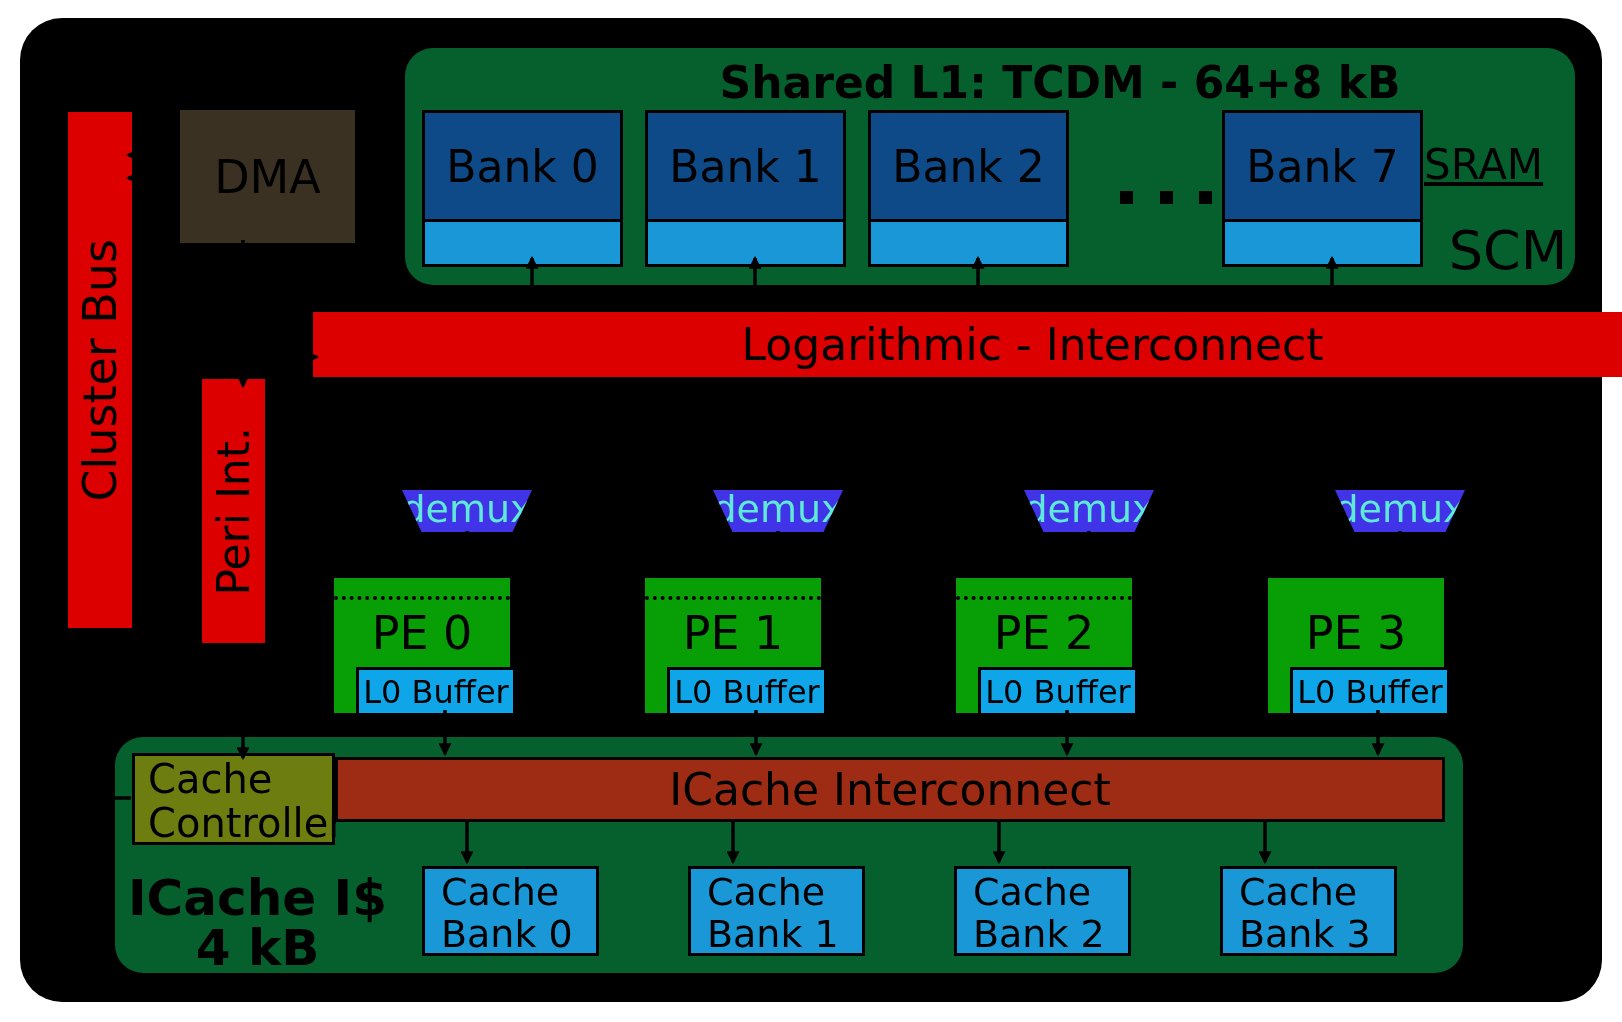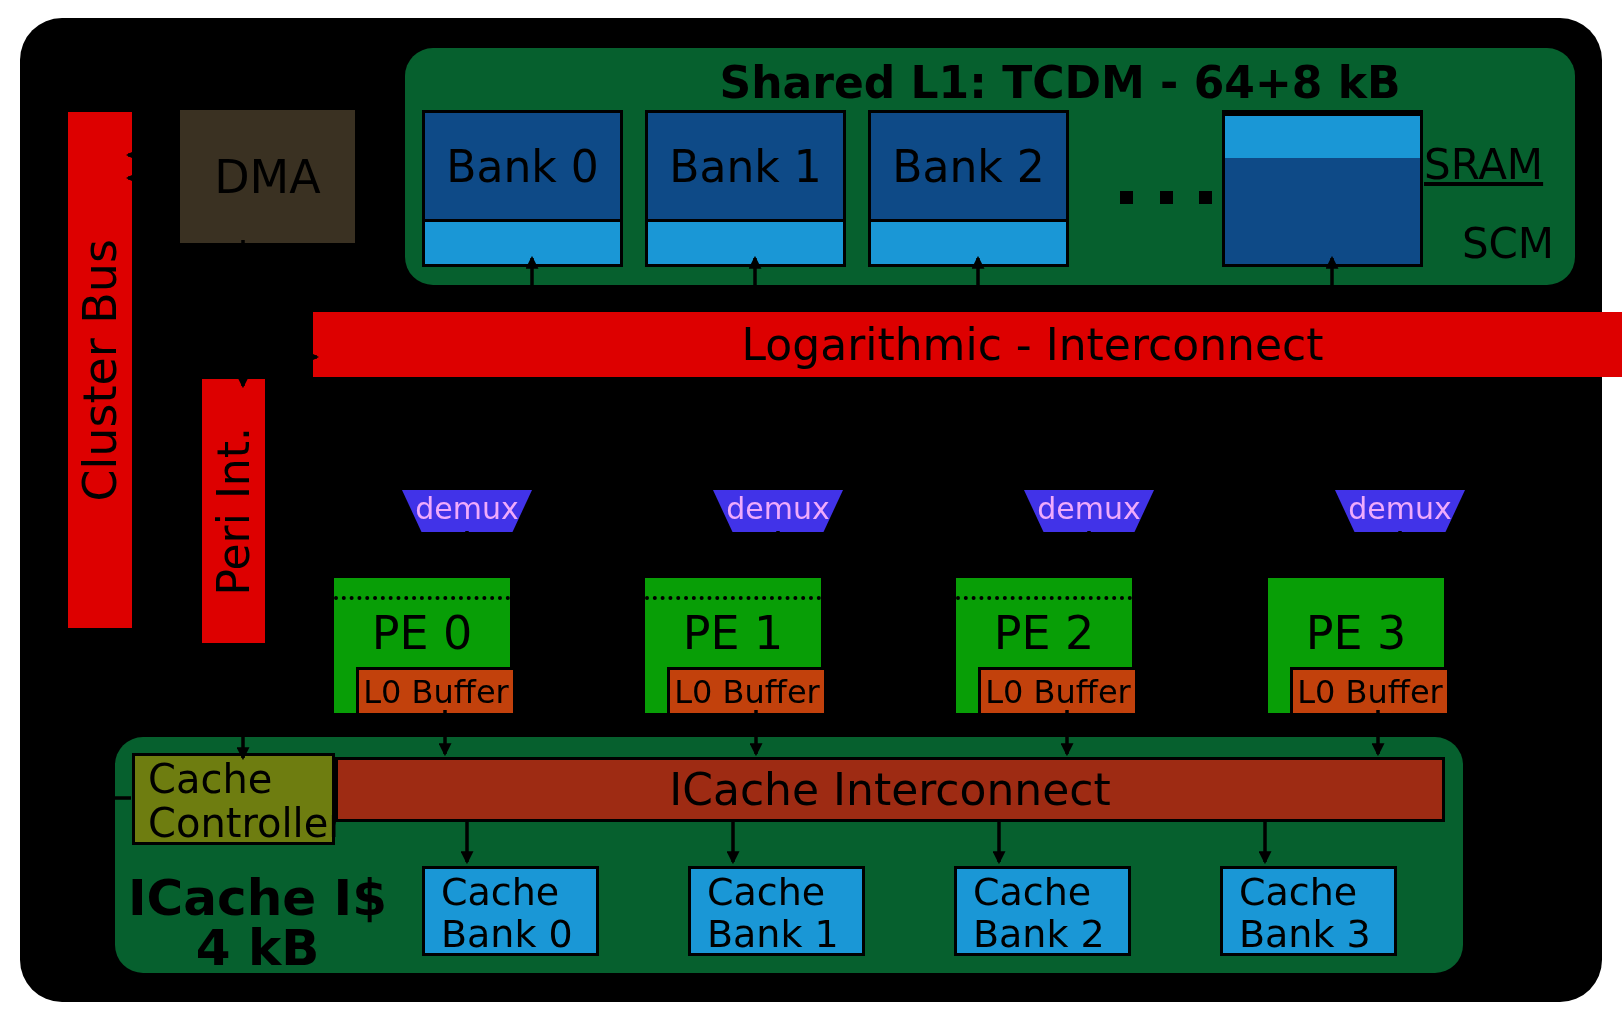--- a/index.html
+++ b/index.html
@@ -19,40 +19,40 @@
   
   #tcdm{left:405px;top:48px;width:1170px;height:237px;background:#06602e;border-radius:28px;}
   #tcdm-title{left:660px;top:57px;width:800px;text-align:center;font-size:44px;font-weight:bold;}
   .bank{top:110px;width:201px;height:157px;border:3px solid #000;background:#0e4a87;
         display:flex;flex-direction:column;}
   .bank-label{flex:1;display:flex;align-items:center;justify-content:center;font-size:44px;}
   .bank-scm{height:42px;background:#1a97d6;border-top:3px solid #000;}
   #dots{left:1120px;top:191px;width:92px;display:flex;justify-content:space-between;}
   .dot{width:13px;height:13px;background:#000;}
   #sram-label{left:1424px;top:140px;width:156px;font-size:42px;text-decoration:underline;}
-  #scm-label{left:1438px;top:219px;width:140px;font-size:42px;text-align:center;}
+  #scm-label{left:1438px;top:219px;width:140px;font-size:54px;text-align:center;}
 
   
   #logbar{left:313px;top:312px;width:1439px;height:65px;background:#dd0000;
           display:flex;align-items:center;justify-content:center;font-size:44px;}
   #clusterbus{left:68px;top:112px;width:64px;height:516px;}
   #periint{left:202px;top:379px;width:63px;height:264px;}
   #periint .vlabel{font-size:44px;}
 
   
   .demux{top:490px;width:130px;height:42px;background:#4133e8;
          clip-path:polygon(0 0,100% 0,85% 100%,15% 100%);
          display:flex;align-items:flex-start;justify-content:center;}
-  .demux span{font-size:30px;color:#f0abfc;line-height:38px;}
+  .demux span{font-size:38px;color:#5eead4;line-height:38px;}
 
   
   .pe{top:578px;width:176px;height:135px;background:#089e06;}
   .pe .dotline{position:absolute;left:0;top:18px;width:100%;border-top:4px dotted #000;}
   .pe .pe-label{position:absolute;left:0;top:28px;width:100%;text-align:center;font-size:46px;}
-  .pe .l0{position:absolute;left:22px;top:89px;width:154px;height:43px;background:#c2410c;
+  .pe .l0{position:absolute;left:22px;top:89px;width:154px;height:43px;background:#0ea5e9;
           border:3px solid #000;display:flex;align-items:center;justify-content:center;font-size:32px;}
 
   
   #icache{left:115px;top:737px;width:1348px;height:236px;background:#06602e;border-radius:28px;}
   #cache-ctrl{left:132px;top:753px;width:203px;height:92px;background:#6e7d10;border:3px solid #000;
               padding:1px 0 0 13px;font-size:40px;line-height:44px;}
   #icache-bar{left:335px;top:757px;width:1110px;height:65px;background:#9e2b13;border:3px solid #000;
               display:flex;align-items:center;justify-content:center;font-size:44px;}
   #sharedis-1{left:115px;top:869px;width:285px;text-align:center;font-size:50px;font-weight:bold;}
   #sharedis-2{left:115px;top:919px;width:285px;text-align:center;font-size:50px;font-weight:bold;}
@@ -85,20 +85,21 @@
   </div>
   <div class="abs bank" style="left:645px;">
     <div class="bank-label">Bank 1</div>
     <div class="bank-scm"></div>
   </div>
   <div class="abs bank" style="left:868px;">
     <div class="bank-label">Bank 2</div>
     <div class="bank-scm"></div>
   </div>
   <div class="abs bank" style="left:1222px;">
+    <div class="bank-label">Bank 7</div>
     <div class="bank-scm"></div>
   </div>
 
   <div class="abs" id="dots">
     <div class="dot"></div>
     <div class="dot"></div>
     <div class="dot"></div>
   </div>
 
   <div class="abs" id="sram-label">SRAM</div>

